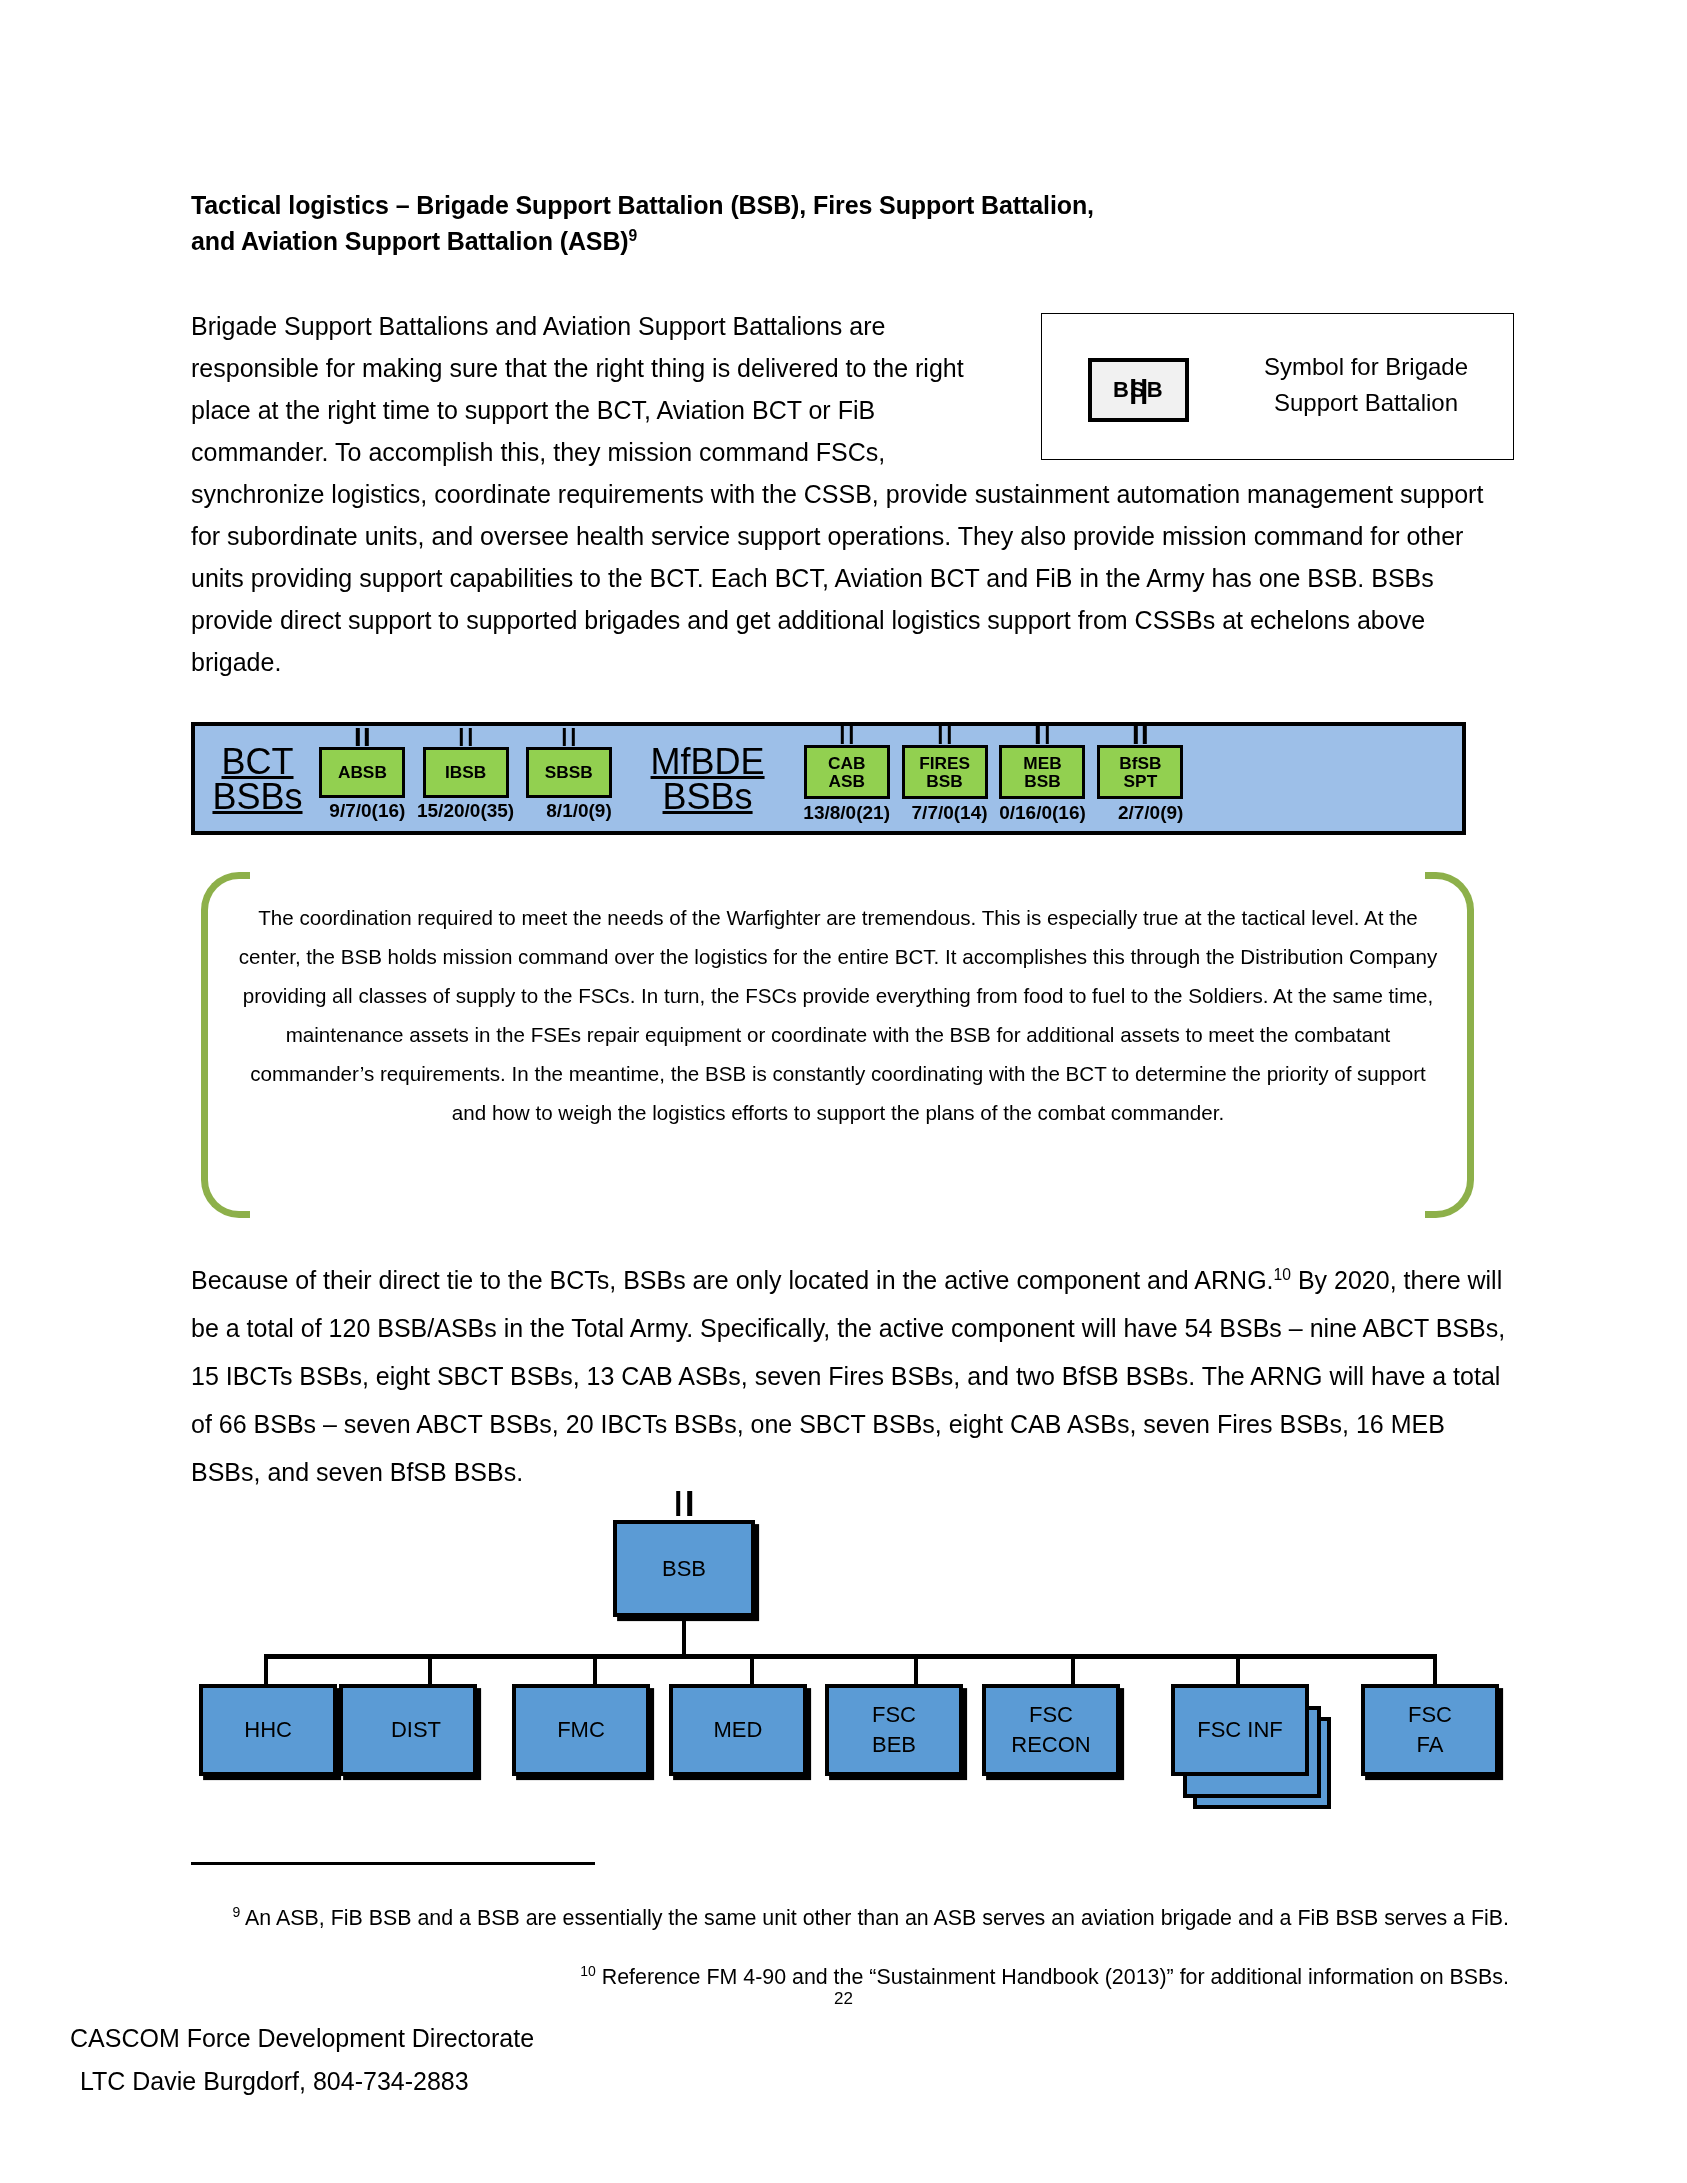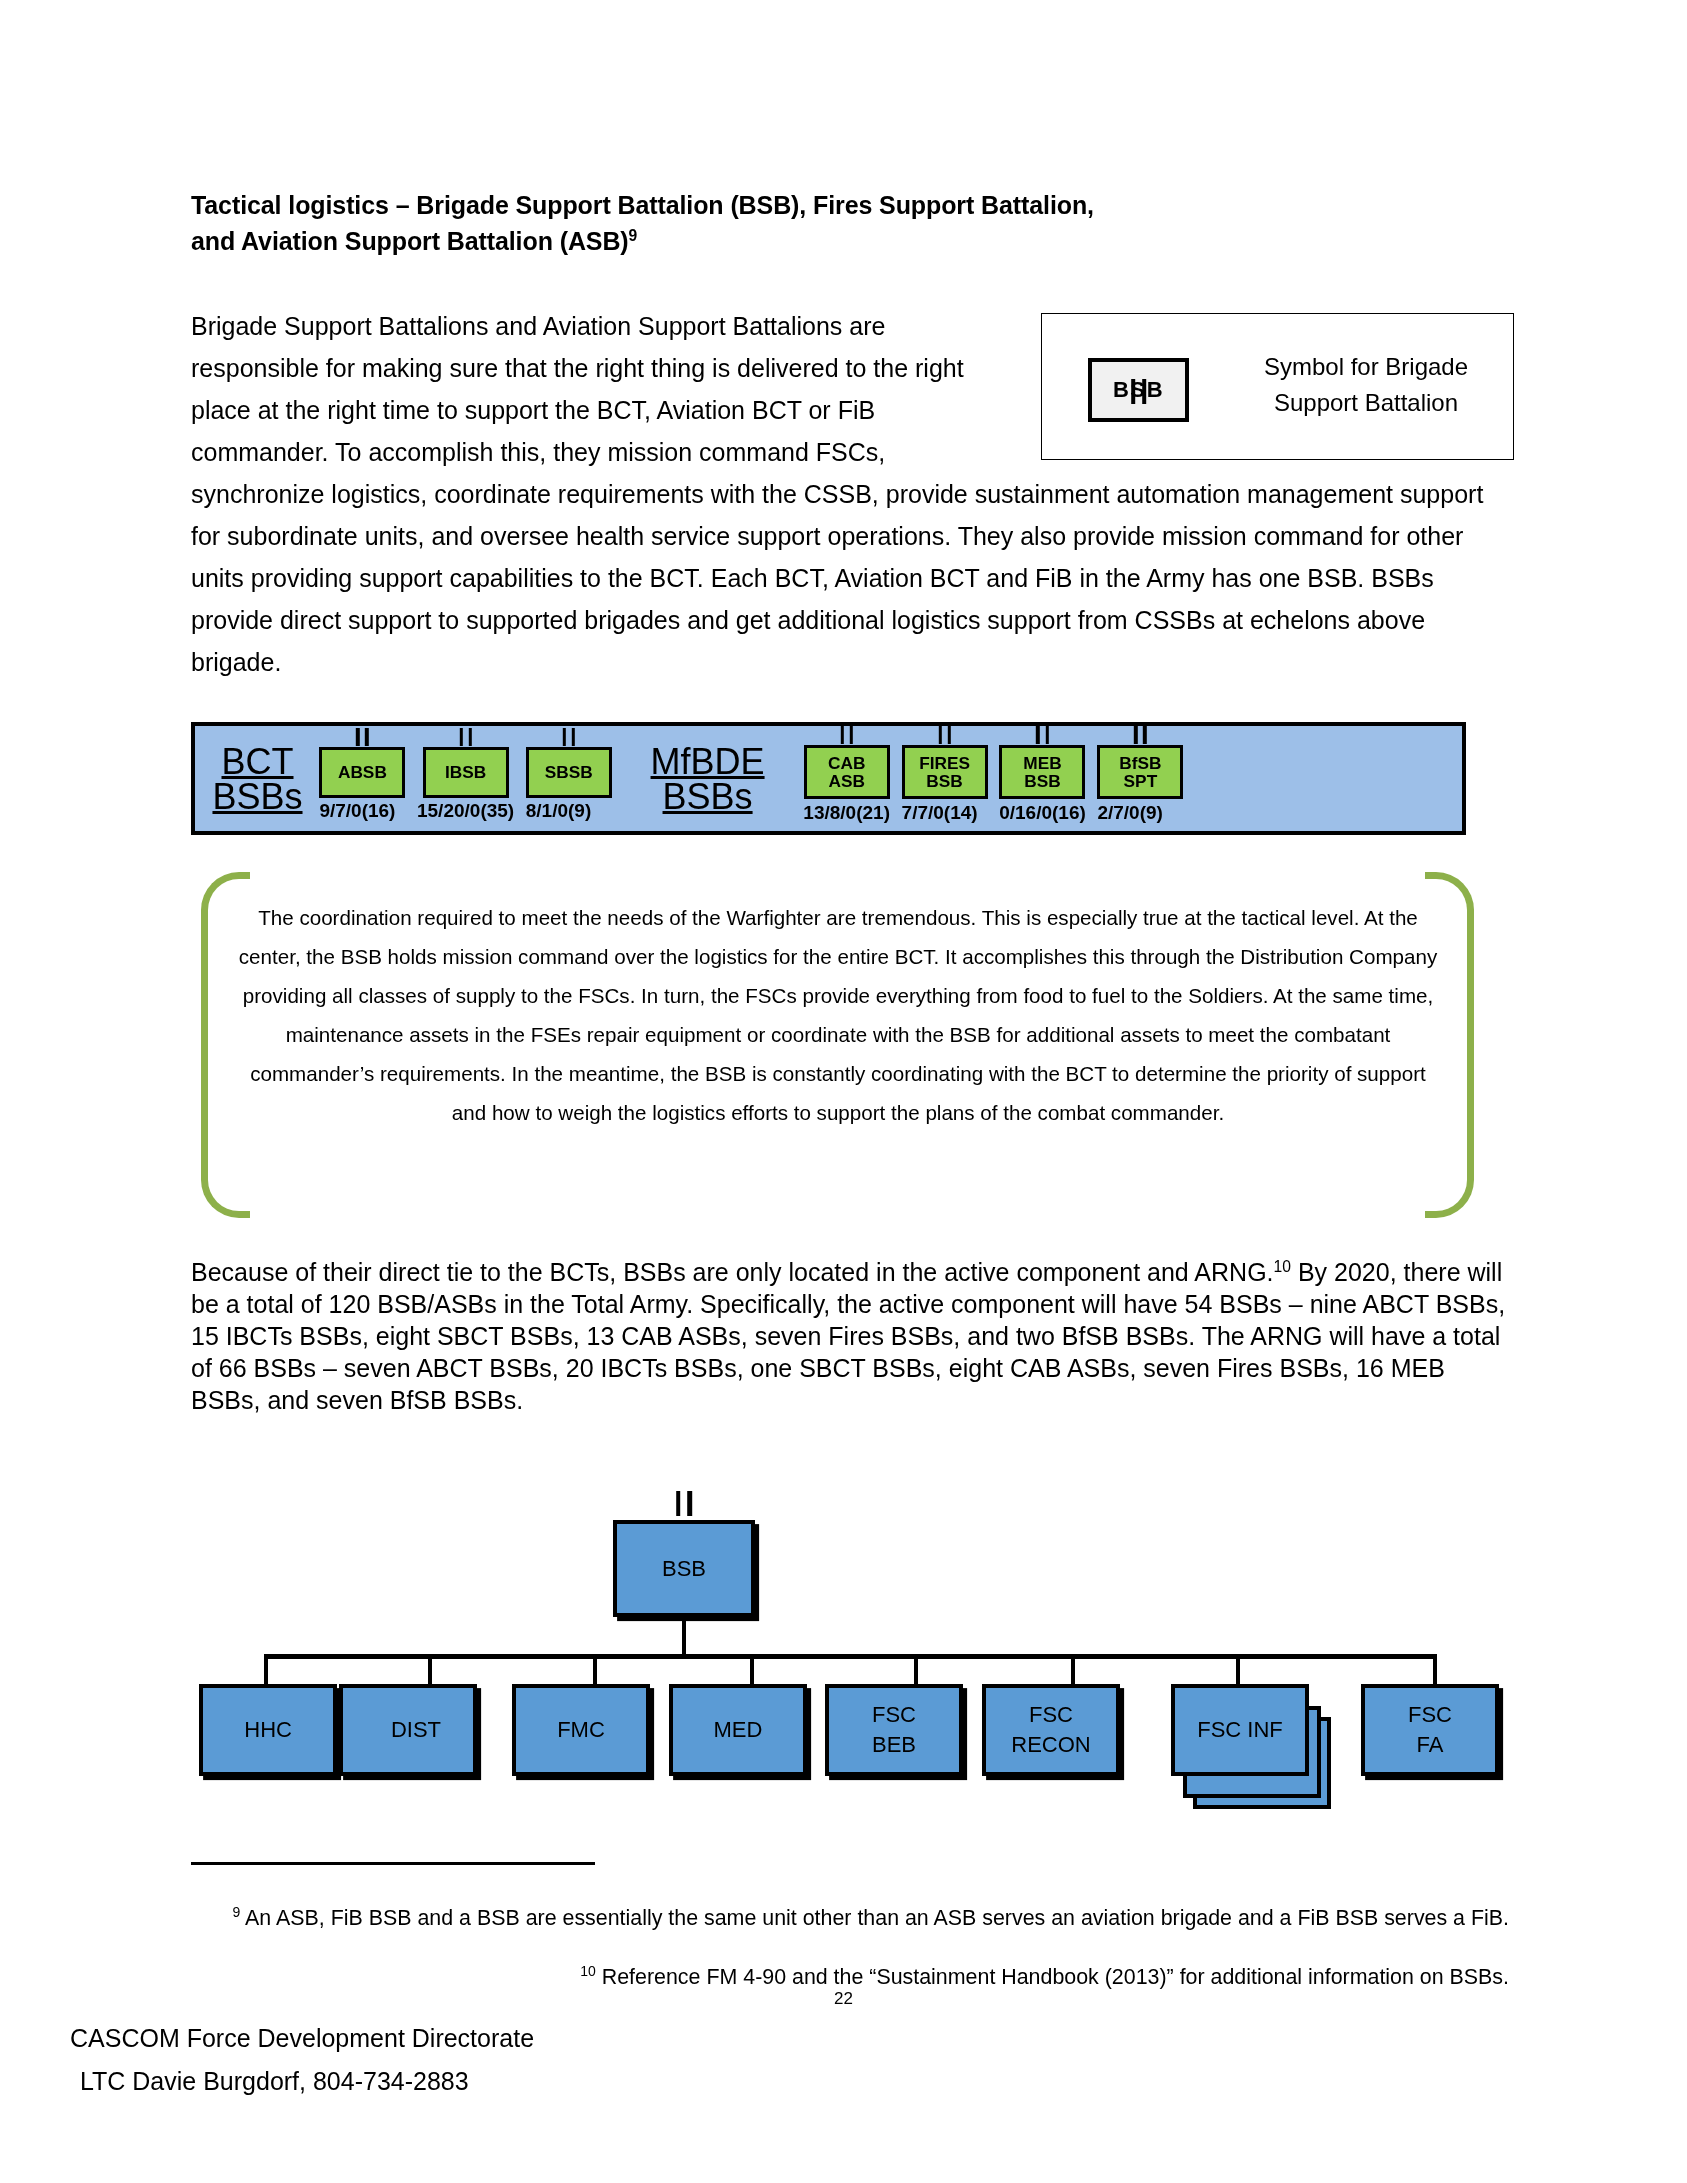--- a/index.html
+++ b/index.html
@@ -104,21 +104,21 @@
     text-align: center;
     text-decoration: underline;
     white-space: nowrap;
   }
   .banner-label.lbl-bct { width: 99px; margin-right: 6.6px; }
   .banner-label.lbl-mfbde { width: 157px; margin: 0 11.5px; }
 
   .unit-group { display: flex; align-items: flex-start; }
   .unit-cell {
     position: relative;
-    text-align: left;
+    text-align: right;
     margin: 0 5.8px;
     padding-top: 11.5px;
   }
   .unit-box {
     width: 86px;
     height: 51px;
     background: #92D050;
     border: 3.3px solid #000;
     display: flex;
     flex-direction: column;
@@ -168,21 +168,21 @@
     line-height: 39px;
   }
 
   
   .para2 {
     position: absolute;
     left: 191px;
     top: 1251px;
     width: 1328px;
     font-size: 25px;
-    line-height: 32px;
+    line-height: 48px;
   }
   .para2 sup { font-size: 15.7px; vertical-align: super; }
 
   
   .orgchart {
     position: absolute;
     left: 191px;
     top: 1495px;
     width: 1285px;
     height: 346px;

